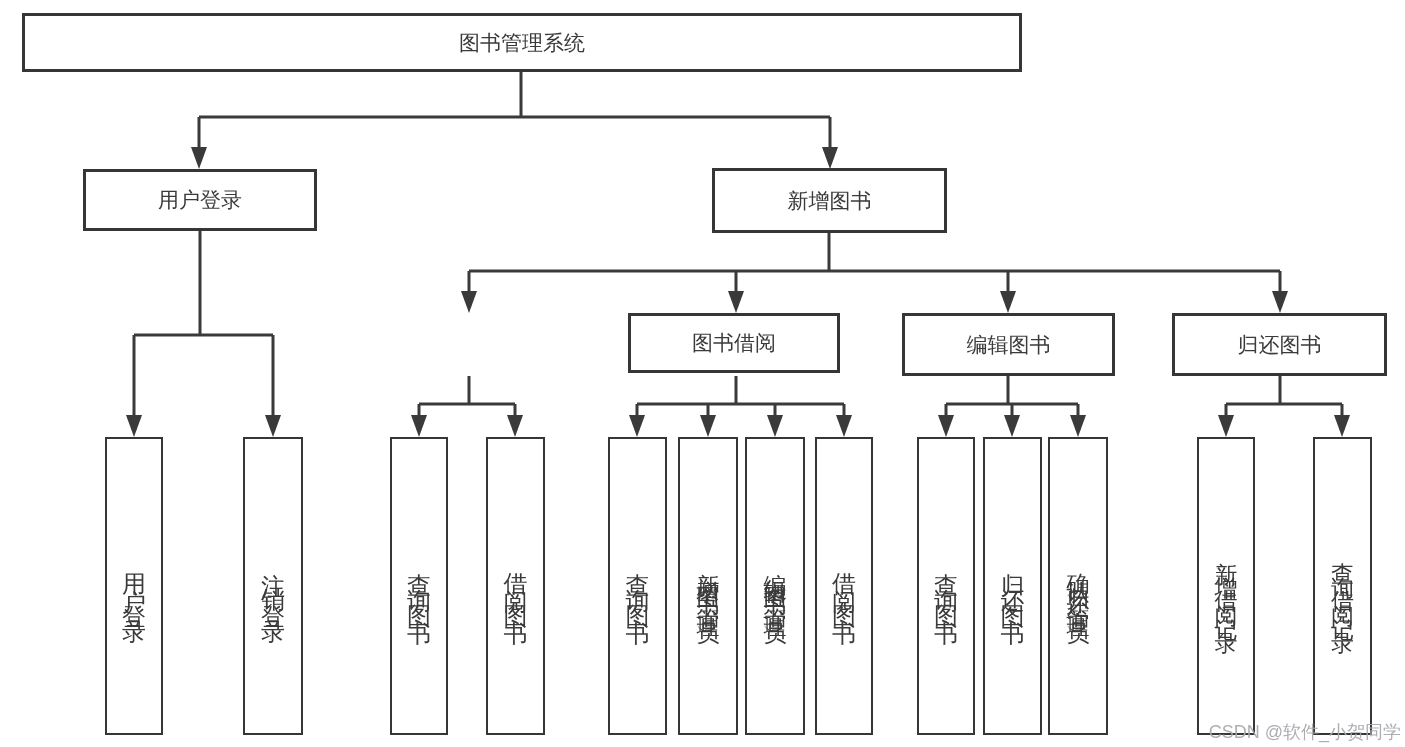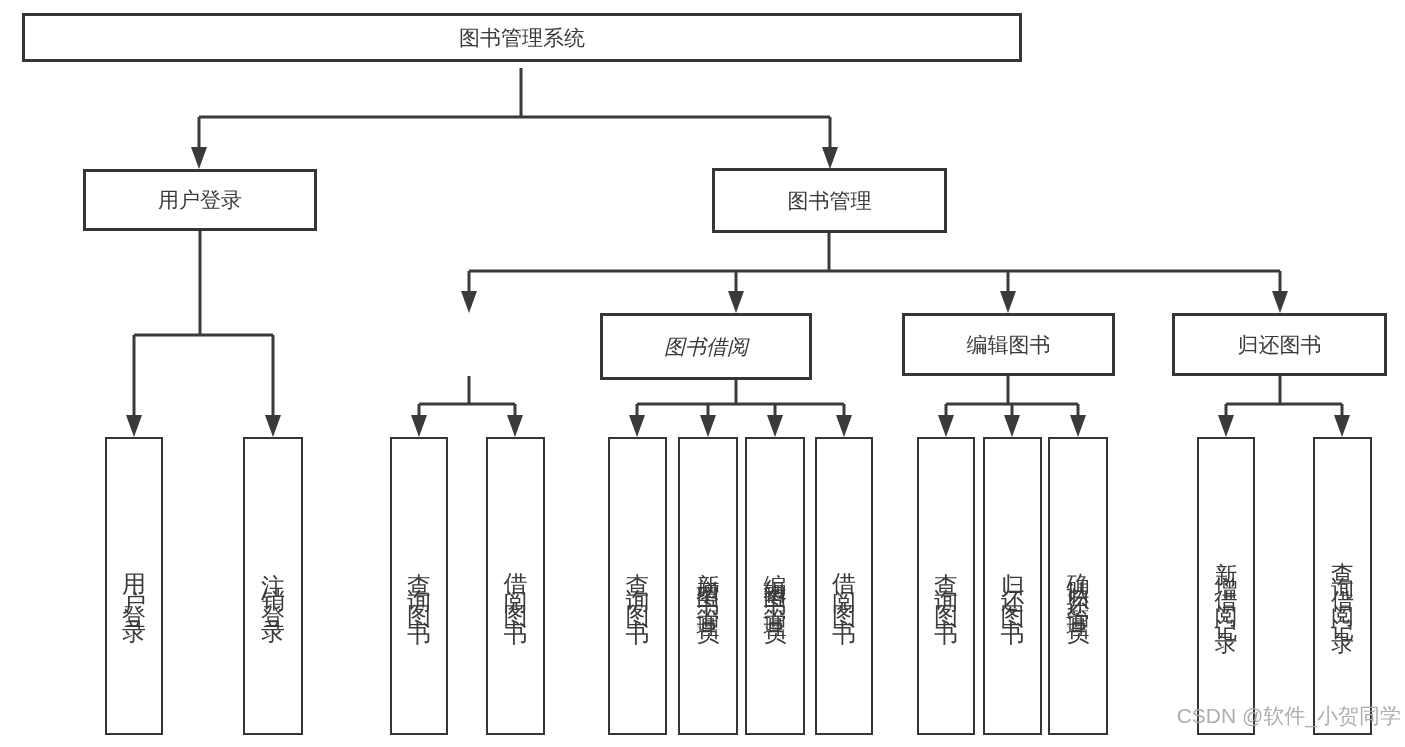--- a/index.html
+++ b/index.html
@@ -30,22 +30,22 @@
     writing-mode:vertical-rl;
     text-orientation:mixed;
     font-size:24px;
     letter-spacing:16px;
     line-height:1;
   }
   .leaf.mid .lbl{font-size:23px;letter-spacing:14px;}
   .leaf.long .lbl{font-size:23px;letter-spacing:7px;}
   .watermark{
     position:absolute;
-    right:4px;bottom:17px;
-    font-size:21px;
+    right:4px;bottom:3px;
+    font-size:18px;
     color:rgba(168,170,174,0.95);
     z-index:3;
     white-space:nowrap;
     margin-top:44px;
   }
 </style>
 </head>
 <body>
 
 <div id="canvas">
@@ -76,32 +76,32 @@
       <polygon points="767,415 783,415 775,437"></polygon>
       <polygon points="836,415 852,415 844,437"></polygon>
       <polygon points="938,415 954,415 946,437"></polygon>
       <polygon points="1004,415 1020,415 1012,437"></polygon>
       <polygon points="1070,415 1086,415 1078,437"></polygon>
       <polygon points="1218,415 1234,415 1226,437"></polygon>
       <polygon points="1334,415 1350,415 1342,437"></polygon>
     </g>
   </svg>
 
-  <div class="node" style="left:22px;top:13px;width:1000px;height:49px;justify-content:center;">
+  <div class="node" style="left:22px;top:13px;width:1000px;height:59px;justify-content:center;">
     <span class="lbl">图书管理系统</span>
   </div>
 
   <div class="node" style="left:83px;top:169px;width:234px;height:62px;">
     <span class="lbl">用户登录</span>
   </div>
   <div class="node" style="left:712px;top:168px;width:235px;height:65px;">
-    <span class="lbl">图书管理</span>
+    <span class="lbl">新增图书</span>
   </div>
 
-  <div class="node" style="left:600px;top:313px;width:212px;height:67px;font-style:italic;">
+  <div class="node" style="left:628px;top:313px;width:212px;height:60px;">
     <span class="lbl">图书借阅</span>
   </div>
   <div class="node" style="left:902px;top:313px;width:213px;height:63px;">
     <span class="lbl">编辑图书</span>
   </div>
   <div class="node" style="left:1172px;top:313px;width:215px;height:63px;">
     <span class="lbl">归还图书</span>
   </div>
 
   <div class="node leaf" style="left:105px;top:437px;width:58px;height:298px;">

